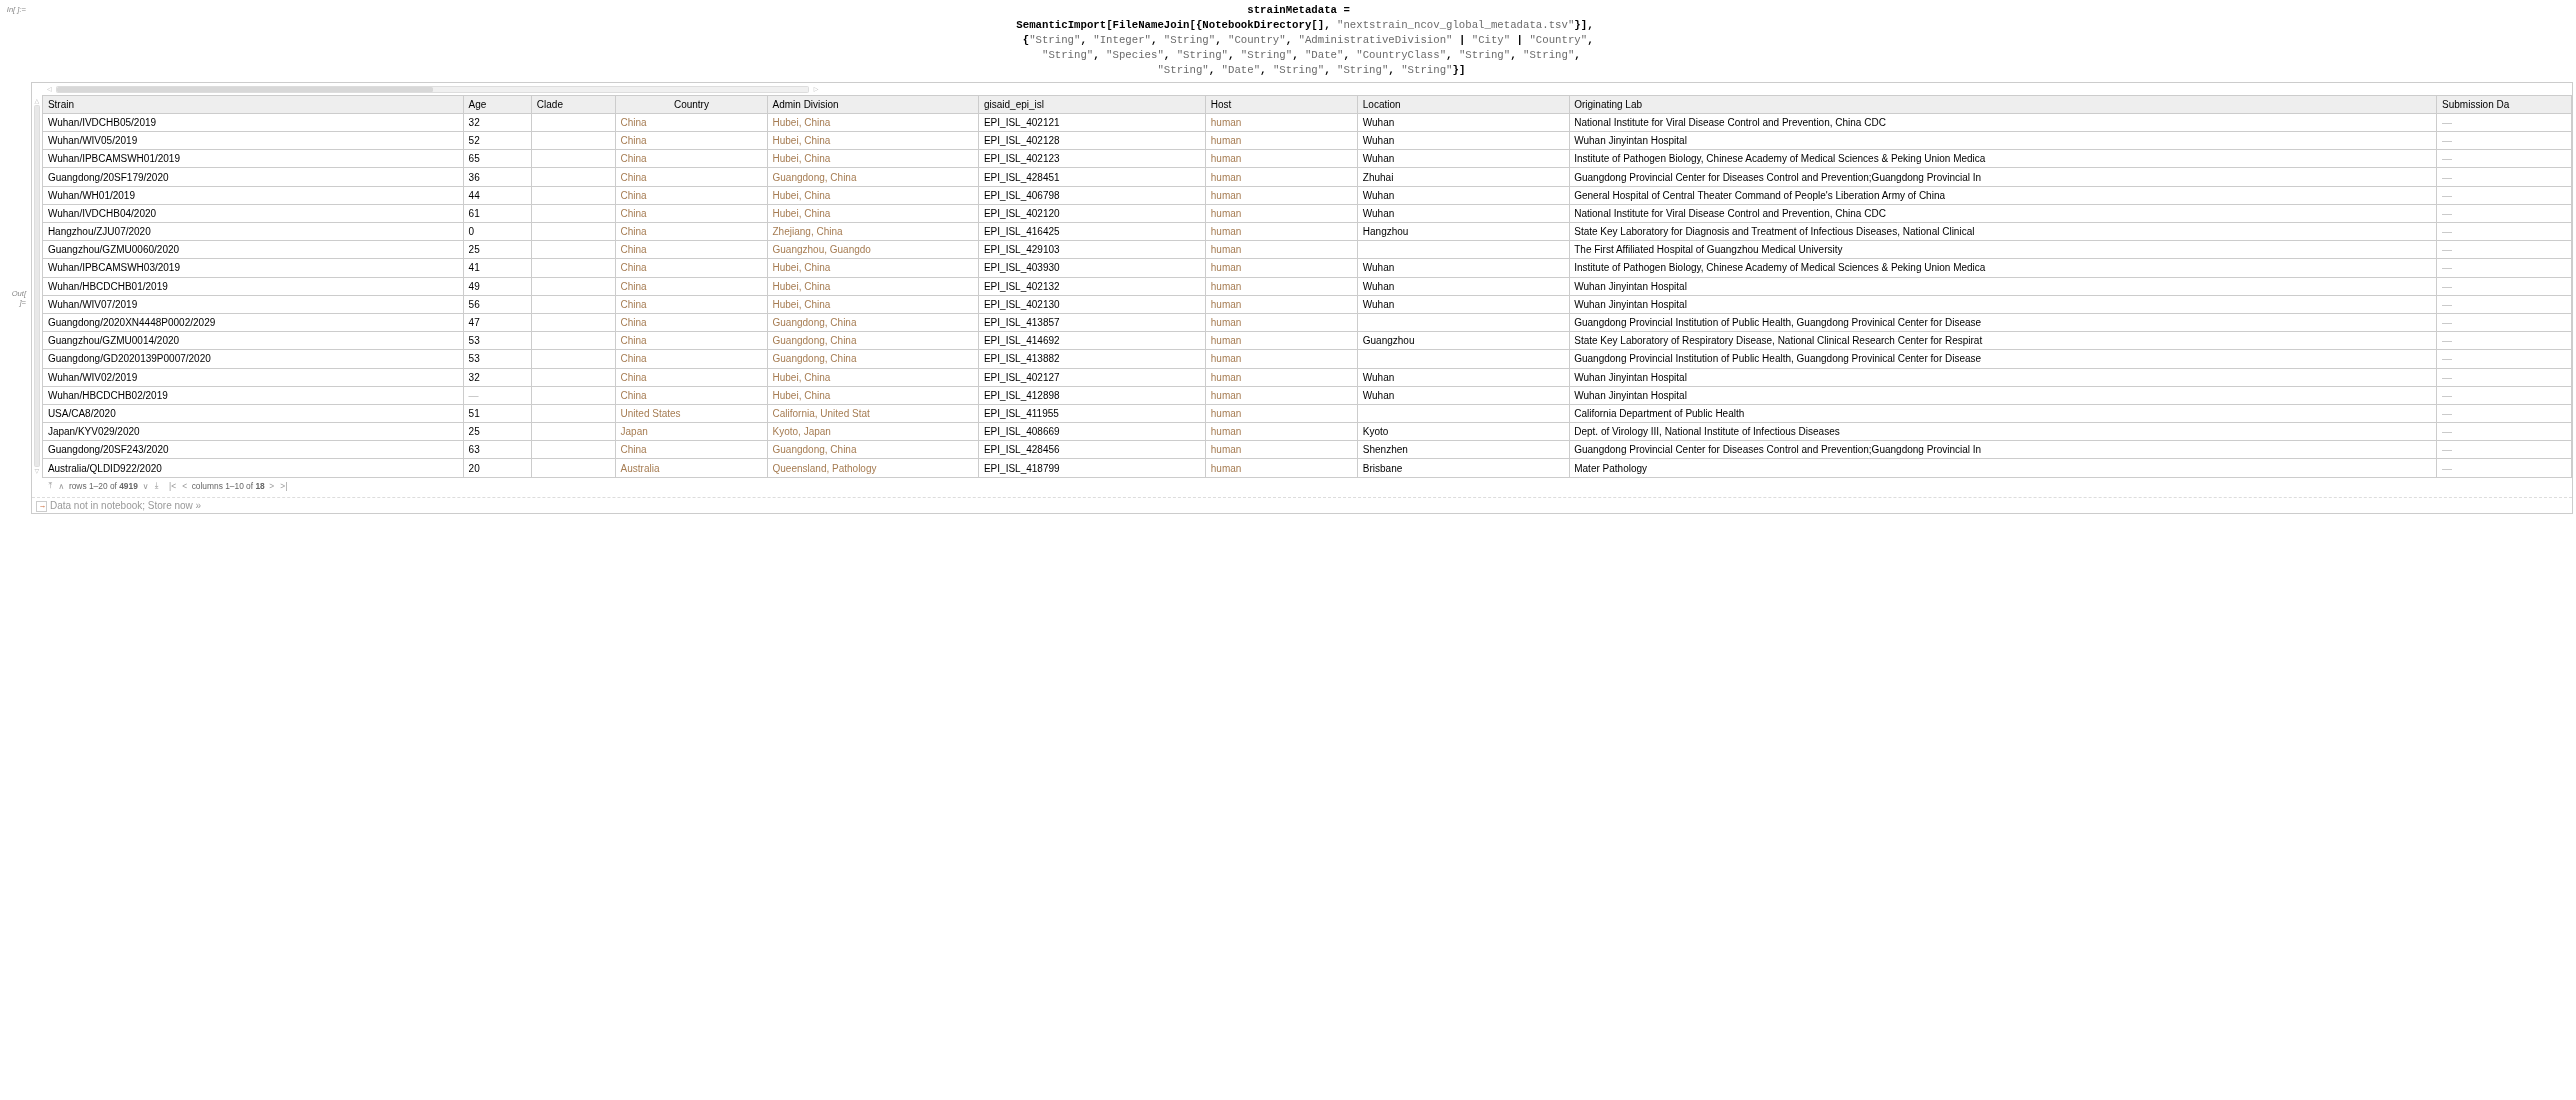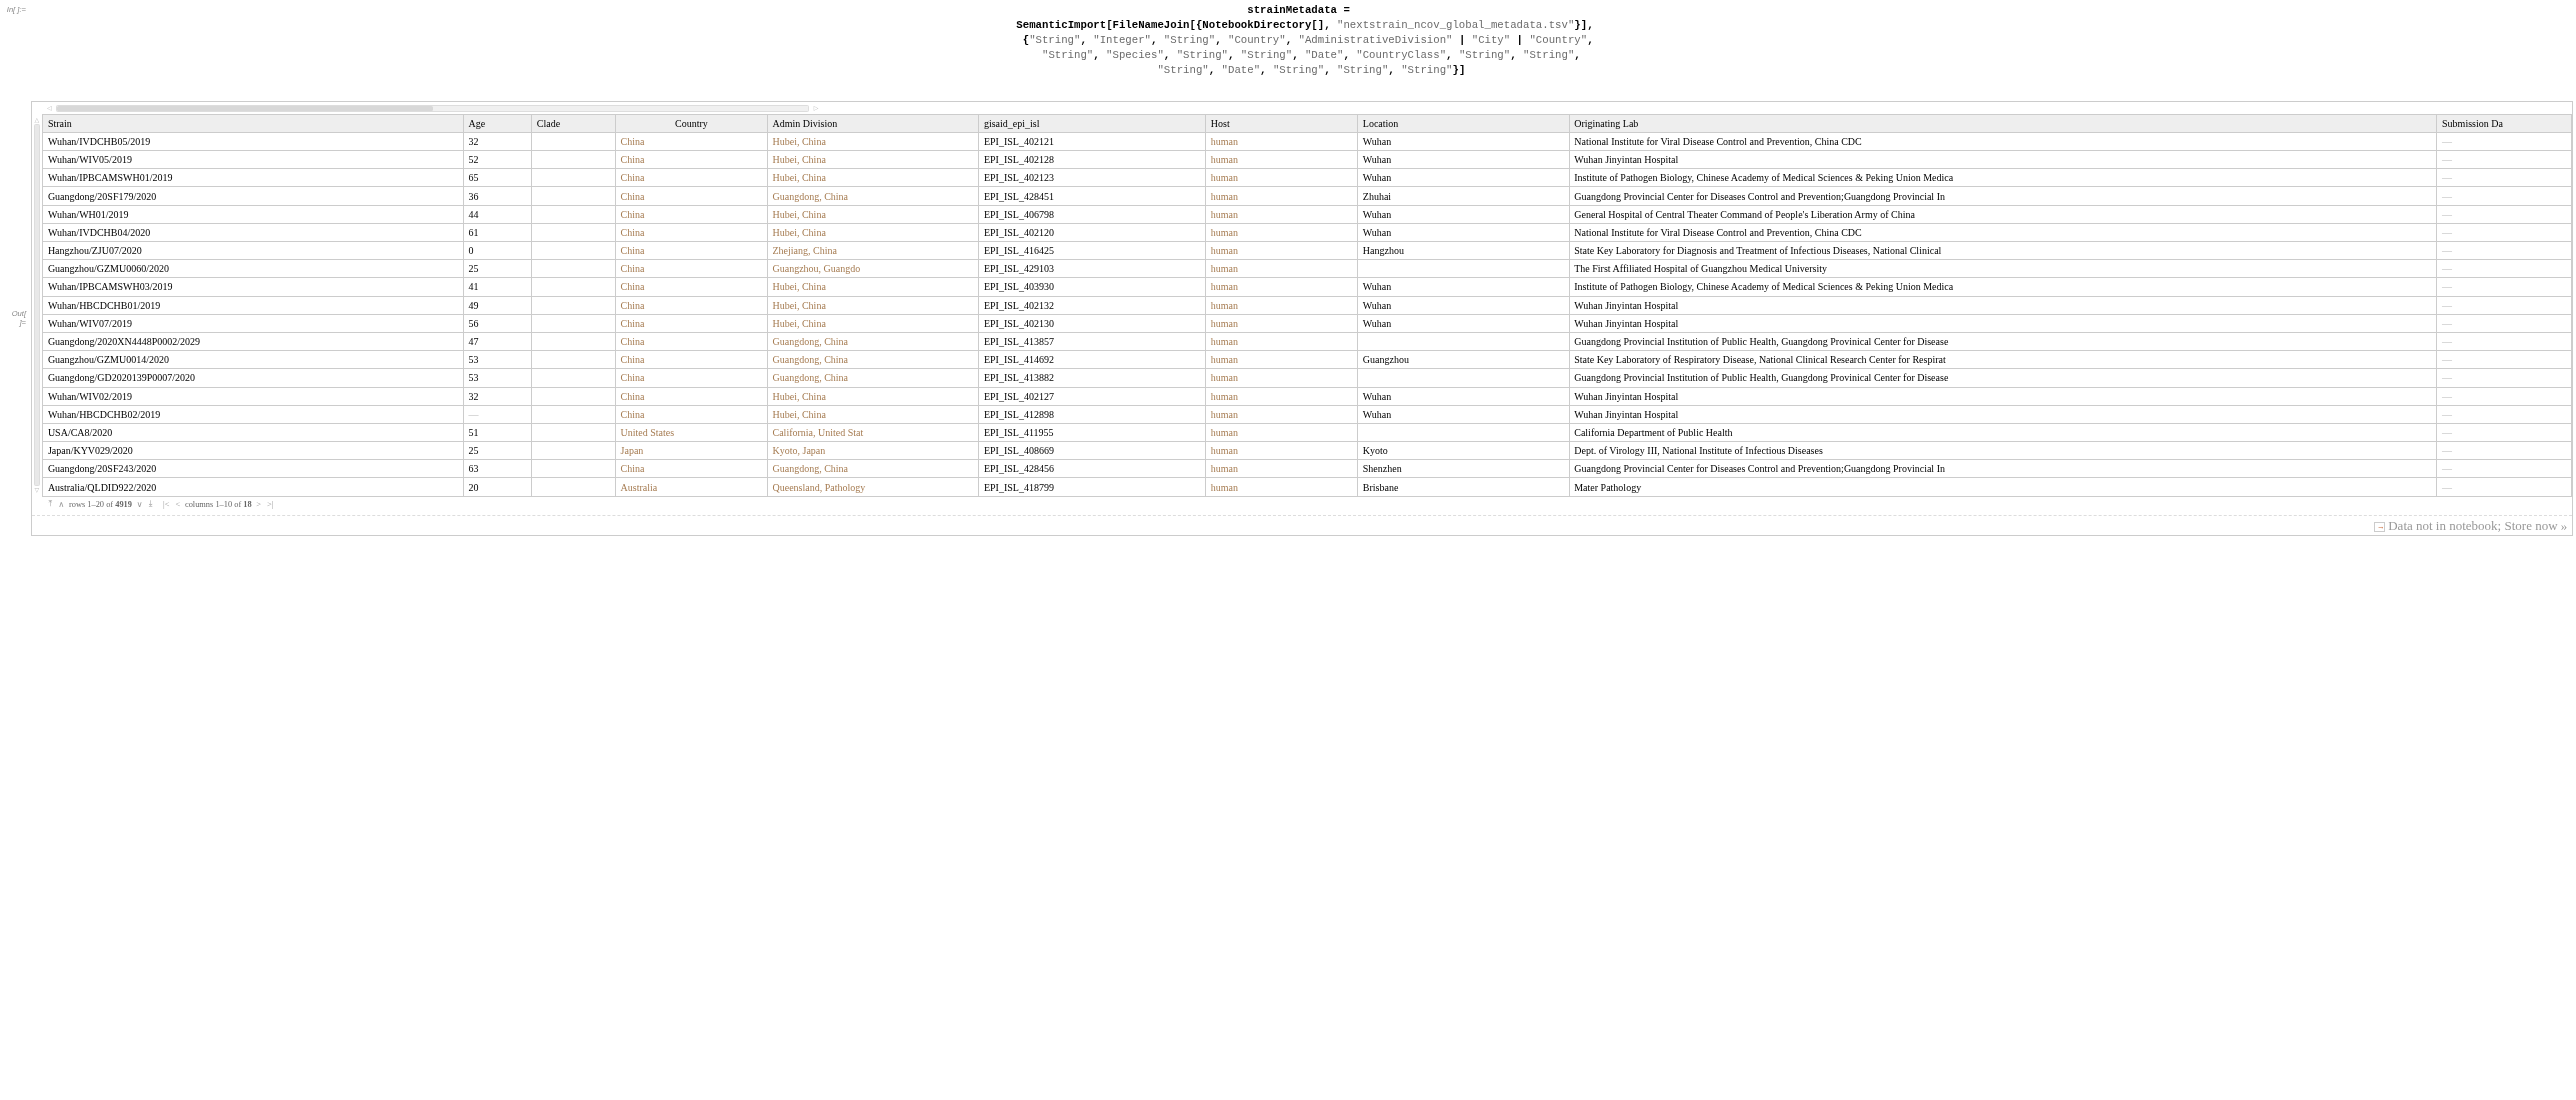--- a/index.html
+++ b/index.html
@@ -32,23 +32,23 @@
     white-space: pre;
     color: #000;
     padding-left: 0;
     text-align: center;
   }
   .code .str { color: #6b6b6b; font-weight: normal;}
   .code .norm { color: #000; font-weight: bold;}
 
   .dataset-frame {
     border: 0.8px solid #ccc;
-    margin: 21px 0;
+    margin: 2px 0;
     background: #fff;
-    font-family: Liberation Serif, serif;
+    font-family: Liberation Sans, sans-serif;
     position: relative;
   }
   .ds-top { display:flex; align-items:center; padding:3.1px 15.3px 1.5px 15.3px; gap:4.6px;}
   .tri { color:#bbb; font-size:6.1px; line-height:1;}
   .hscroll-top { flex:0 0 30%; height:7.6px; background:#f0f0f0; border:0.8px solid #ddd; border-radius:1.5px; position:relative;}
   .hscroll-top-thumb { position:absolute; left:0; top:0; bottom:0; width:50%; background:#d8d8d8; border-radius:1.5px;}
 
   .ds-body { display:flex; }
   .vscroll { width:10.7px; flex-shrink:0; display:flex; flex-direction:column; align-items:center; justify-content:space-between; padding:3.1px 0;}
   .vtrack { flex:1; width:6.1px; background:#f0f0f0; border:0.8px solid #ddd; border-radius:1.5px; margin:1.5px 0; position:relative;}
@@ -82,23 +82,22 @@
     font-size: 8.4px;
     color: #666;
     border-top: 0.8px solid transparent;
   }
   .ds-footer .nav { display:flex; align-items:center; gap:3.1px;}
   .navbtn { color:#999; cursor:default; font-size:8.4px; padding:0 1.5px;}
   .ds-footer .spacer { flex:1; }
 
   .store-bar {
     position: relative;
-    text-align: right;
     padding: 1.5px 4.6px;
-    font-size: 13px;
+    font-size: 10px;
     color: #999;
     border-top: 0.8px dashed #ddd;
     margin-top: 3.1px;
   }
   .store-icon {
     display:inline-block; width:10.7px; height:10.7px; border:0.8px solid #ccc;
     vertical-align:middle; margin-right:3.1px; position:relative;
   }
   .store-icon::before { content:"→"; color:#c86432; font-size:7.6px; position:absolute; left:1.5px; top:-0.8px; }
 

